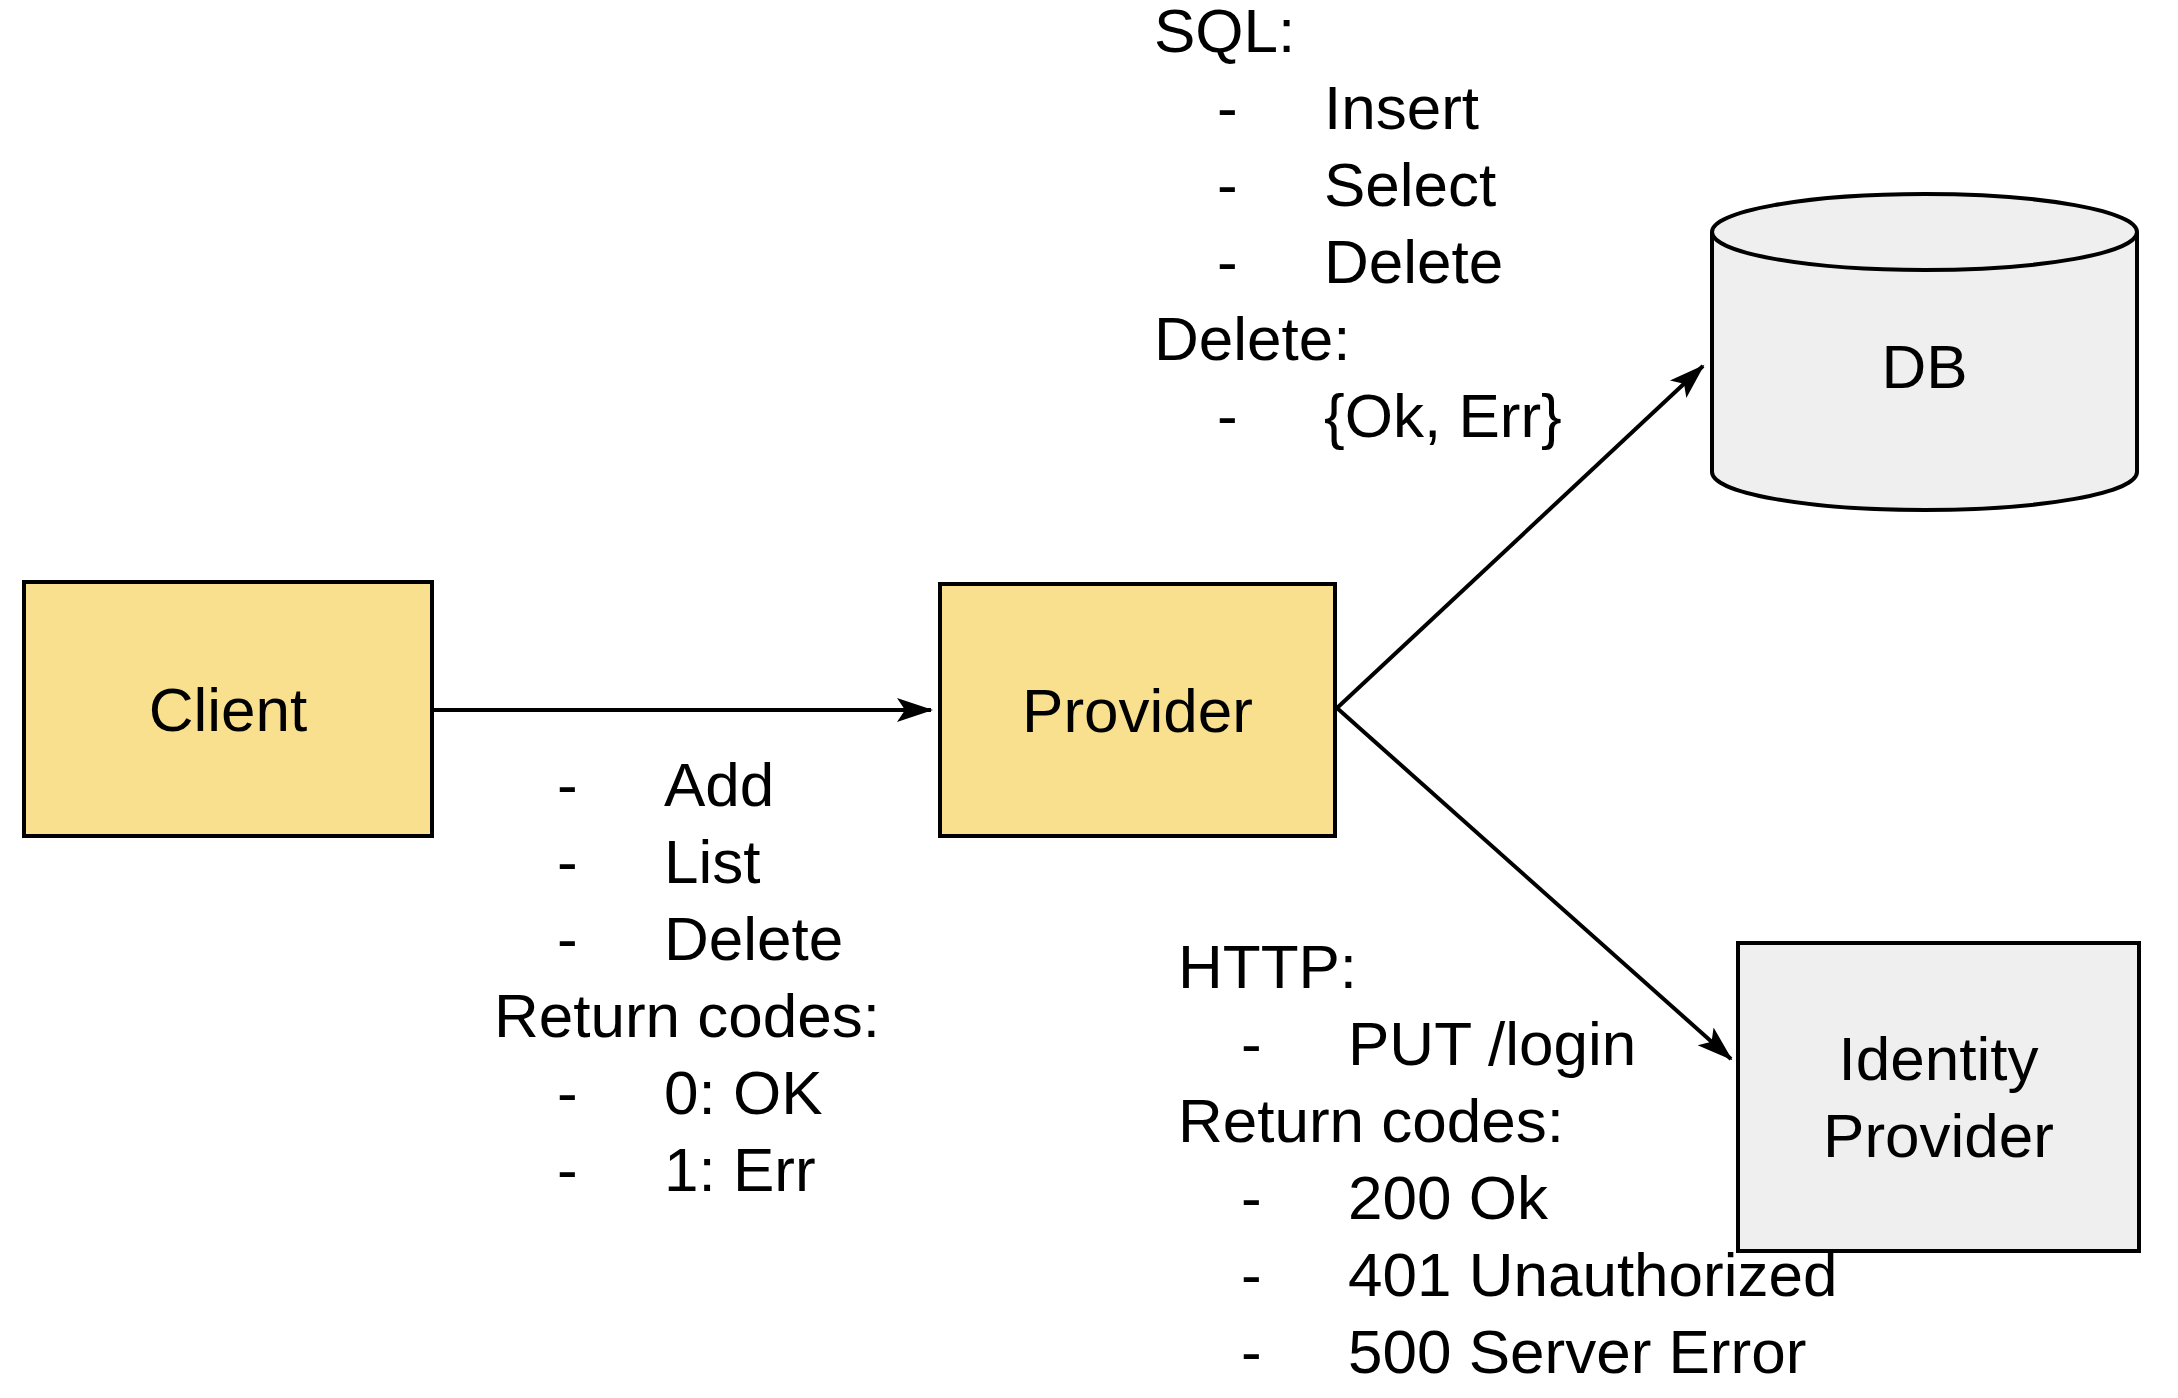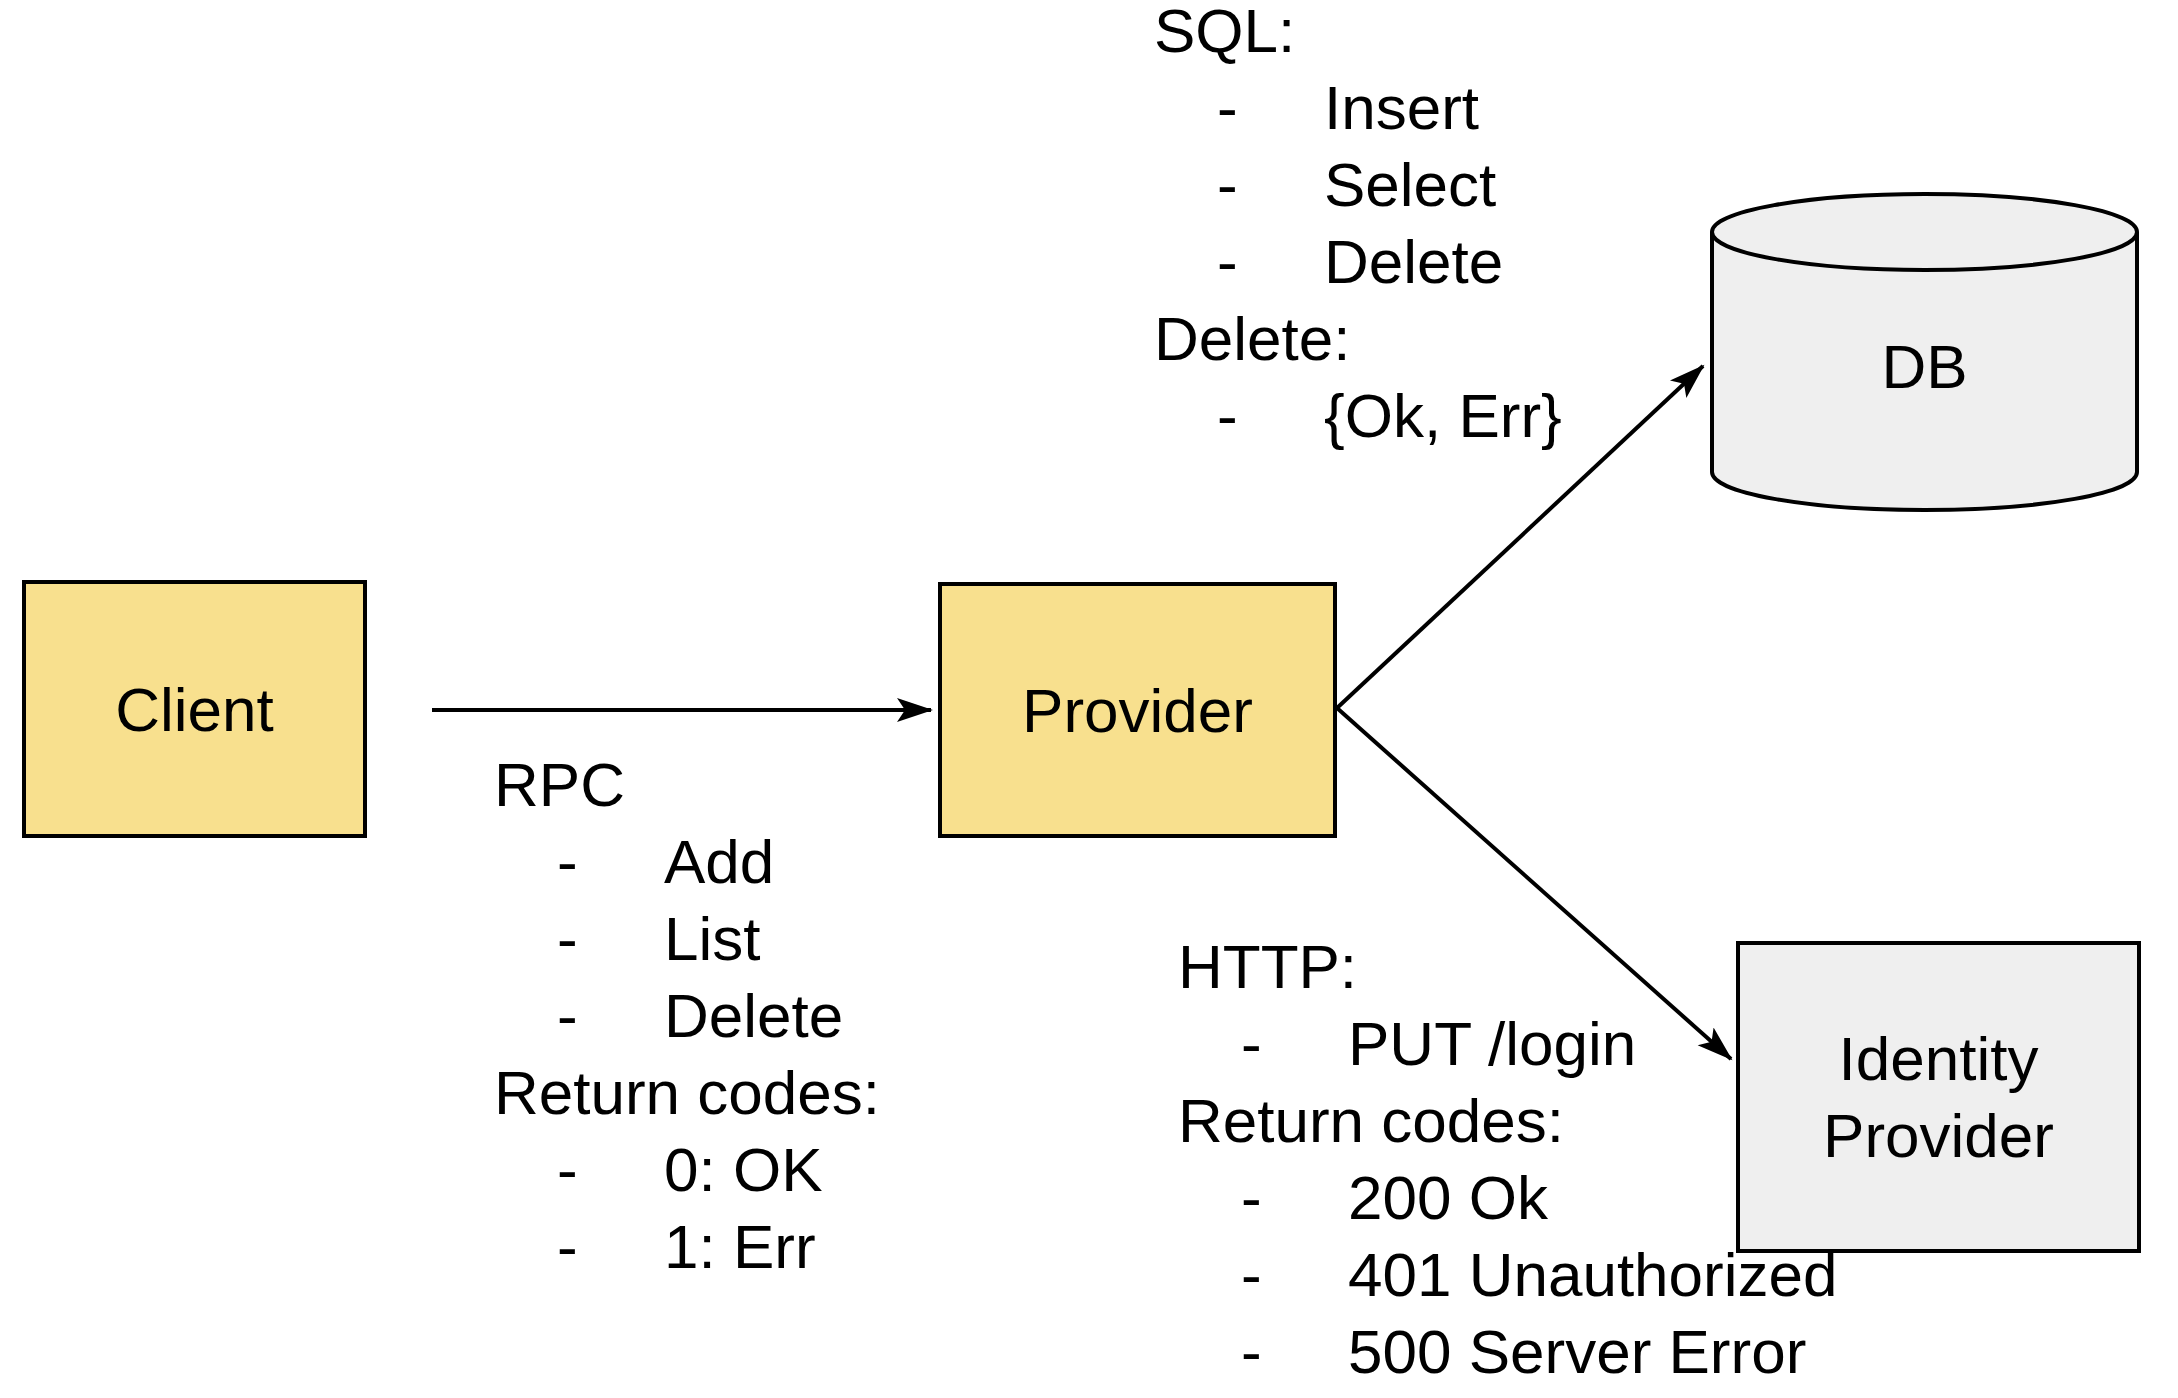--- a/index.html
+++ b/index.html
@@ -22,21 +22,21 @@
     position: absolute;
     box-sizing: border-box;
     border: 4px solid #000000;
     display: flex;
     align-items: center;
     justify-content: center;
     text-align: center;
     font-size: 62px;
     line-height: 77px;
   }
-  .node.client  { left: 22px;   top: 580px; width: 345px; height: 258px; background: #F8E08E; }
+  .node.client  { left: 22px;   top: 580px; width: 412px; height: 258px; background: #F8E08E; }
   .node.backend { left: 938px;  top: 582px; width: 399px; height: 256px; background: #F8E08E; }
   .node.idp     { left: 1736px; top: 941px; width: 405px; height: 312px; background: #EFEFEF; }
   .idp .node-label { width: 340px; }
   .db-label {
     position: absolute;
     left: 1712px; top: 328px; width: 425px;
     text-align: center;
     font-size: 62px;
     line-height: 77px;
   }
@@ -80,21 +80,20 @@
     <span class="node-label">Provider</span>
   </div>
 
   <div class="db-label">DB</div>
 
   <div class="node idp">
     <span class="node-label">Identity Provider</span>
   </div>
 
   <div class="tblock rpc">
-    <div class="line title">RPC</div>
     <div class="line bullet">
       <span class="bd">-</span><span class="bt">Add</span>
     </div>
     <div class="line bullet">
       <span class="bd">-</span><span class="bt">List</span>
     </div>
     <div class="line bullet">
       <span class="bd">-</span><span class="bt">Delete</span>
     </div>
     <div class="line title">Return codes:</div>

